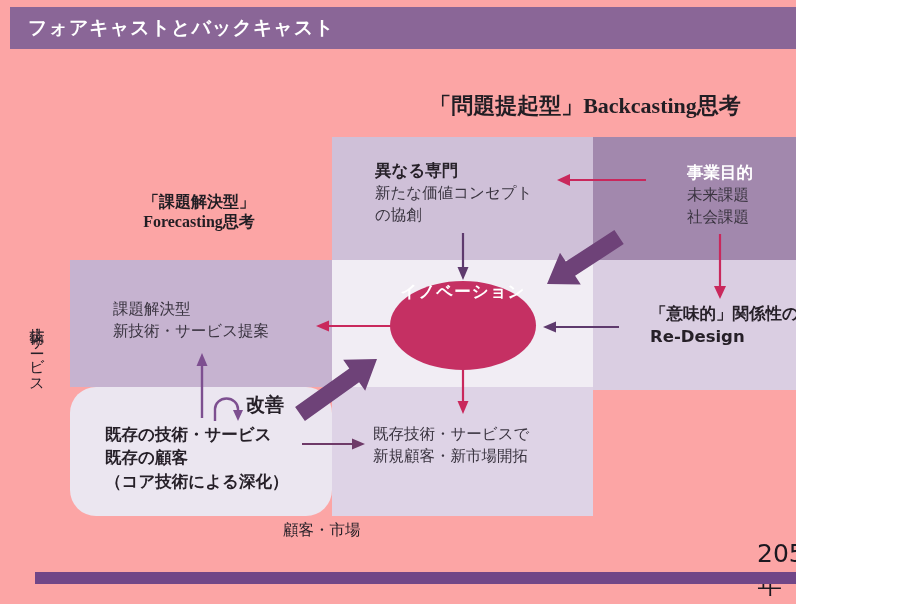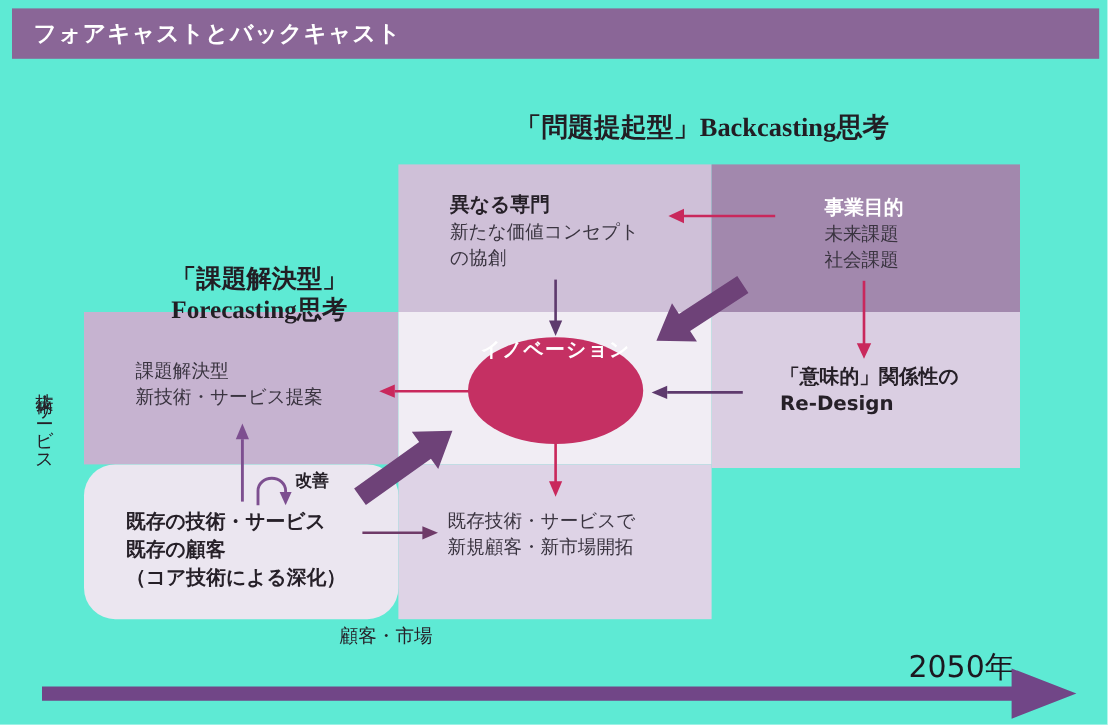--- a/index.html
+++ b/index.html
@@ -2,29 +2,29 @@
 <html style="--header-bg: #8a6697; --c-r1c2: #cfc0d8; --c-r1c3: #a288ad; --c-r2c1: #c6b3d0; --c-r2c2: #f1edf4; --c-r2c3: #dacee2; --c-r3c1: #ebe6f0; --c-r3c2: #ded3e6; --ellipse: #c53063; --crimson: #c9285c; --purple-mid: #7d4f90; --purple-dark: #5e3a6d; --plum: #6e3a68; --big-arrow: #6e4278; --timeline: #714687; --text-dark: #3a3440; --heading-dark: #262028;"><head>
 <meta charset="utf-8">
 <style>
   :root{
     --header-bg:#8a6697; --c-r1c2:#cfc0d8; --c-r1c3:#a288ad; --c-r2c1:#c6b3d0;
     --c-r2c2:#f1edf4; --c-r2c3:#dacee2; --c-r3c1:#ebe6f0; --c-r3c2:#ded3e6;
     --ellipse:#c53063; --crimson:#c9285c; --purple-mid:#7d4f90; --purple-dark:#5e3a6d;
     --plum:#6e3a68; --big-arrow:#6e4278; --timeline:#714687; --text-dark:#3a3440; --heading-dark:#262028;
   }
   html,body{margin:0;padding:0;background:#fff;}
-  .canvas{position:relative;width:923px;height:604px;background:#5eead4;overflow:hidden;
+  .canvas{position:relative;width:796px;height:604px;background:#fca5a5;overflow:hidden;
           font-family:"DejaVu Sans","Liberation Sans",sans-serif;}
   .header-bar{position:absolute;left:10px;top:7px;width:906px;height:42px;background:var(--header-bg);
               display:flex;align-items:center;padding-left:18px;box-sizing:border-box;z-index:2;}
   .header-title{color:#fff;font-weight:bold;font-size:19px;letter-spacing:1px;}
   .serif-title{position:absolute;font-family:"Liberation Serif","DejaVu Serif",serif;font-weight:bold;
                color:#221e24;text-align:center;line-height:1.22;z-index:3;}
   .backcasting-title{left:365px;top:93px;width:440px;font-size:22px;}
-  .forecasting-title{left:76px;top:192px;width:280px;font-size:21px;margin-top:28px;}
+  .forecasting-title{left:59px;top:192px;width:280px;font-size:16px;}
   .cell{position:absolute;box-sizing:border-box;z-index:1;}
   .r1c2{left:332px;top:137px;width:261px;height:123px;background:var(--c-r1c2);text-decoration:underline;}
   .r1c3{left:593px;top:137px;width:257px;height:123px;background:var(--c-r1c3);}
   .r2c1{left:70px; top:260px;width:262px;height:127px;background:var(--c-r2c1);}
   .r2c2{left:332px;top:260px;width:261px;height:127px;background:var(--c-r2c2);}
   .r2c3{left:593px;top:260px;width:257px;height:130px;background:var(--c-r2c3);}
   .r3c1{left:70px; top:387px;width:262px;height:129px;background:var(--c-r3c1);border-radius:26px;}
   .r3c2{left:332px;top:387px;width:261px;height:129px;background:var(--c-r3c2);}
   .cell-text{position:absolute;font-size:15.5px;color:var(--text-dark);line-height:1.42;white-space:nowrap;}
   .bold-line{font-weight:bold;font-size:16.5px;color:var(--heading-dark);}
@@ -40,21 +40,21 @@
   .stroke-purple-mid{stroke:var(--purple-mid);stroke-width:2.4;fill:none;}
   .fill-purple-mid{fill:var(--purple-mid);}
   .stroke-plum{stroke:var(--plum);stroke-width:2.2;fill:none;}
   .fill-plum{fill:var(--plum);}
   .fill-big{fill:var(--big-arrow);}
   .fill-timeline{fill:var(--timeline);}
   .v-axis-label{position:absolute;left:27px;top:316px;writing-mode:vertical-rl;font-size:15px;
                 color:var(--heading-dark);letter-spacing:3px;z-index:3;}
   .h-axis-label{position:absolute;left:283px;top:520px;font-size:15.5px;color:var(--heading-dark);z-index:3;}
   .timeline-label{position:absolute;left:757px;top:539px;font-size:25px;color:#1c1820;z-index:3;}
-  .kaizen-label{position:absolute;left:246px;top:392px;font-size:14px;font-weight:bold;
+  .kaizen-label{position:absolute;left:246px;top:392px;font-size:19px;font-weight:bold;
                 color:var(--heading-dark);z-index:7;}
 </style>
 </head>
 <body>
 
 <div class="canvas">
 
   <div class="header-bar">
     <span class="header-title">フォアキャストとバックキャスト</span>
   </div>

